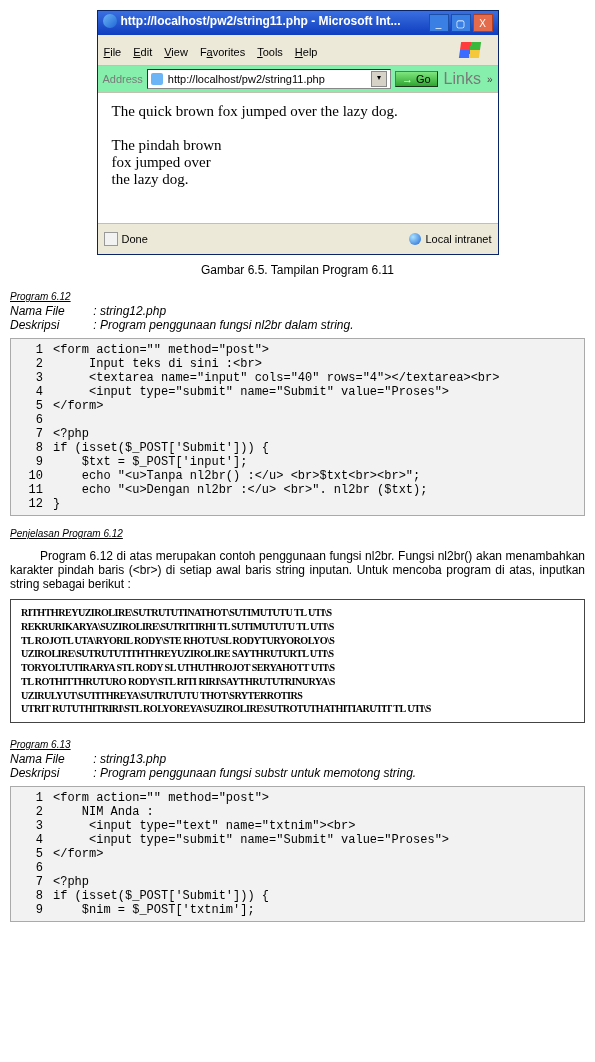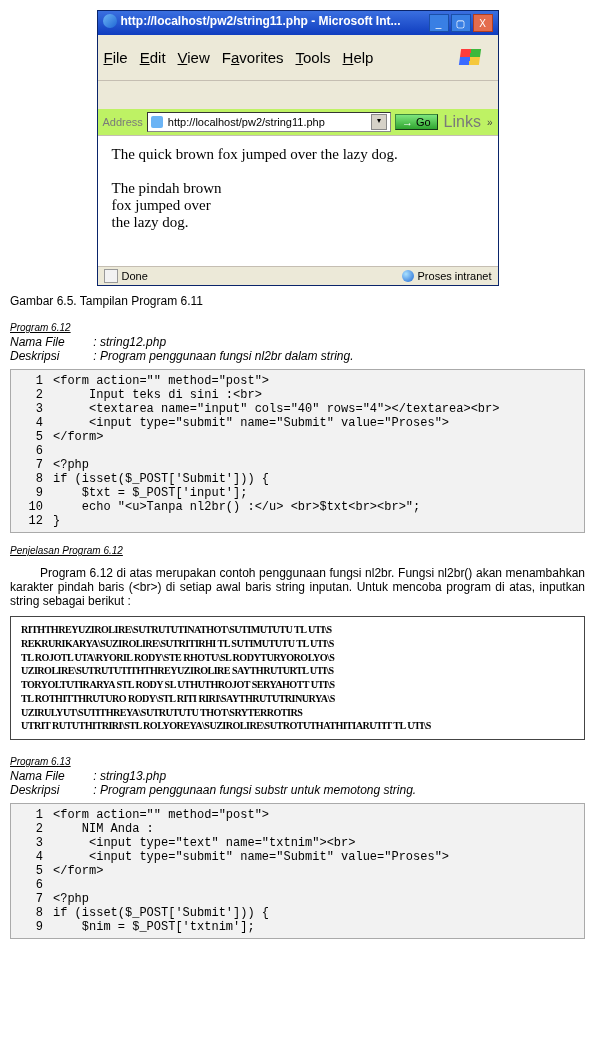--- a/index.html
+++ b/index.html
@@ -41,44 +41,43 @@
       background: #397fe4;
       border: 1px solid #1b4fa8;
       color: #fff;
       font-size: 10px;
       padding: 0;
       cursor: pointer;
     }
     .title-bar-buttons button:last-child { background: #e46c4d; border-color:#b13e1f; }
     .menu-bar {
       display: flex;
-      padding: 14px 6px;
+      padding: 7px 6px;
       background: #ece9d8;
       border-bottom: 1px solid #c5beb2;
-      font-size: 15px;
-      align-items: flex-start;
+      font-size: 11px;
+      align-items: flex-end;
     }
     .menu-bar span { margin-right: 12px; cursor: default; }
     .menu-bar span u { text-decoration: underline; }
     .windows-flag {
       margin-left: auto;
       width: 20px; height: 16px;
       background:
         linear-gradient(to right,#ff3b3b 0 50%,#3bb83b 50% 100%) top/100% 50% no-repeat,
         linear-gradient(to right,#3b6bff 0 50%,#f5c83b 50% 100%) bottom/100% 50% no-repeat;
       transform: skewX(-8deg);
     }
     .address-bar {
       display: flex;
       align-items: center;
       padding: 3px 5px;
-      background: #bef264;
+      background: #86efac;
       border-bottom: 1px solid #c5beb2;
       gap: 4px;
-      margin-top: 28px;
     }
     .address-bar .label { color:#7a7a7a; font-size:11px; }
     .address-input-wrap {
       flex: 1;
       background: #fff;
       border: 1px inset #888;
       display: flex;
       align-items: center;
       padding: 1px 3px;
       gap: 3px;
@@ -110,28 +109,28 @@
       padding: 10px 14px;
       font-family: "Times New Roman", serif;
       font-size: 15px;
       min-height: 110px;
     }
     .status-bar {
       background: #ece9d8;
       border-top: 1px solid #c5beb2;
       display: flex;
       align-items: center;
-      padding: 2px 6px;
+      padding: 8px 6px;
       font-size: 11px;
       gap: 4px;
     }
     .status-bar .zone { margin-left:auto; display:flex; align-items:center; gap:4px; }
     .doc-icon { width:12px;height:12px;background:#f2f2f2;border:1px solid #999; }
     .net-icon { width:12px;height:12px;border-radius:50%;background:radial-gradient(circle at 4px 4px,#a9e1ff,#1e66d4); }
-    .figure-caption { text-align:left; font-size:12px; margin-bottom:14px; }
+    .figure-caption { text-align:center; font-size:12px; margin-bottom:14px; }
     .section-heading { text-decoration: underline; font-style: italic; font-size:10px; margin-bottom:2px; }
     .meta-row { font-style: italic; font-size:12px; }
     .meta-row .label { display:inline-block; width:80px; }
     .code-block {
       border: 1px solid #aaa;
       background: #f2f2f2;
       font-family: "Courier New", monospace;
       font-size: 12px;
       margin-top: 6px;
       margin-bottom: 12px;
@@ -201,21 +200,21 @@
     <br>
     <div>The pindah brown</div>
     <div>fox jumped over</div>
     <div>the lazy dog.</div>
   </div>
   <div class="status-bar">
     <span class="doc-icon"></span>
     <span>Done</span>
     <div class="zone">
       <span class="net-icon"></span>
-      <span>Proses intranet</span>
+      <span>Local intranet</span>
     </div>
   </div>
 </div>
 
 <div class="figure-caption">Gambar 6.5. Tampilan Program 6.11</div>
 
 <div class="section-heading">Program 6.12</div>
 <div class="meta-row">
   <span class="label">Nama File</span>
   <span>: string12.php</span>
@@ -257,20 +256,24 @@
       <span class="line-num">8</span>
       <span class="line-txt">if (isset($_POST['Submit'])) {</span>
     </div>
     <div class="code-line">
       <span class="line-num">9</span>
       <span class="line-txt">    $txt = $_POST['input'];</span>
     </div>
     <div class="code-line">
       <span class="line-num">10</span>
       <span class="line-txt">    echo "&lt;u&gt;Tanpa nl2br() :&lt;/u&gt; &lt;br&gt;$txt&lt;br&gt;&lt;br&gt;";</span>
+    </div>
+    <div class="code-line">
+      <span class="line-num">11</span>
+      <span class="line-txt">    echo "&lt;u&gt;Dengan nl2br :&lt;/u&gt; &lt;br&gt;". nl2br ($txt);</span>
     </div>
     <div class="code-line">
       <span class="line-num">12</span>
       <span class="line-txt">}</span>
     </div>
   </div>
 
 <div class="section-heading">Penjelasan Program 6.12</div>
 <div class="body-text body-text-indent">Program 6.12 di atas merupakan contoh penggunaan fungsi nl2br. Fungsi nl2br() akan menambahkan karakter pindah baris (&lt;br&gt;) di setiap awal baris string inputan. Untuk mencoba program di atas, inputkan string sebagai berikut :</div>
 

